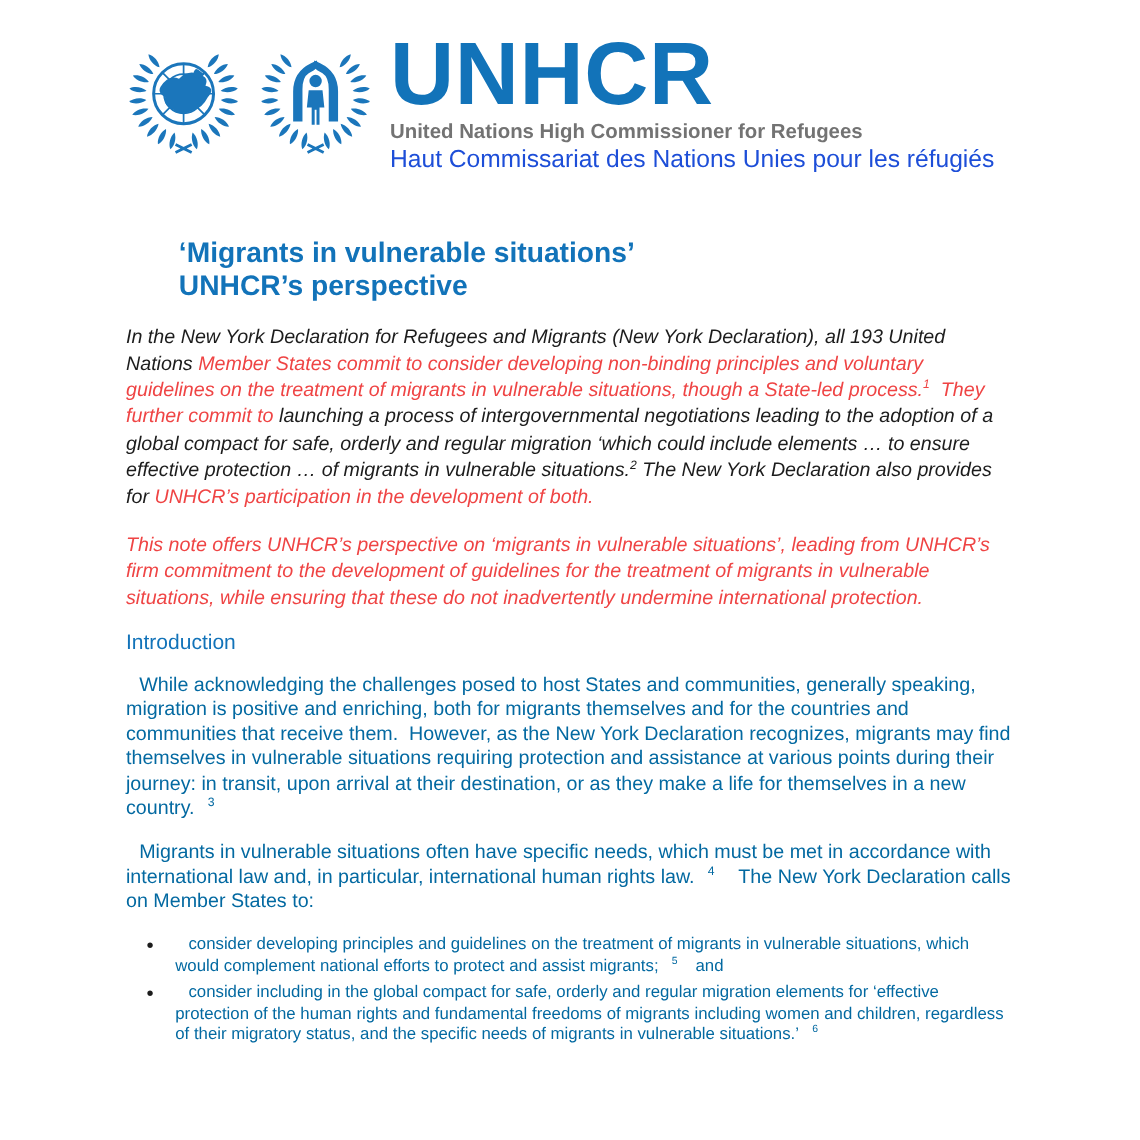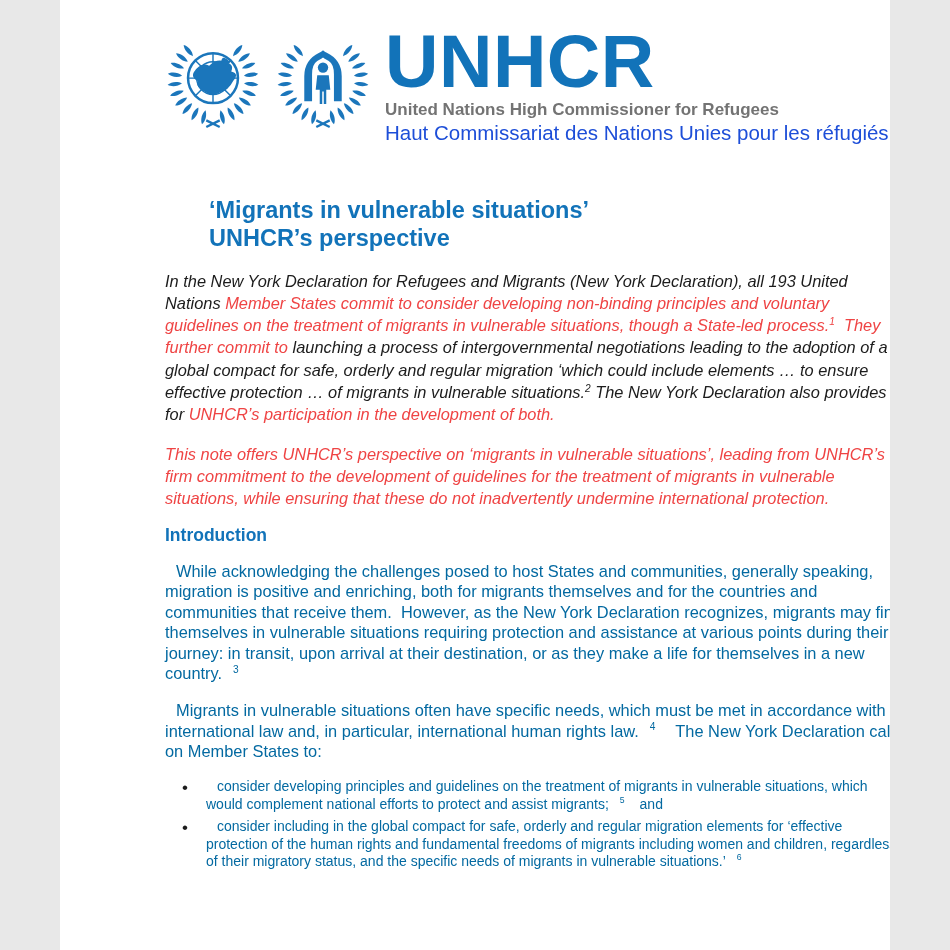--- a/index.html
+++ b/index.html
@@ -1,17 +1,17 @@
 <!DOCTYPE html>
 <html><head>
 <meta charset="utf-8">
 <style>
   html,body{margin:0;padding:0;background:#e8e8e8;}
   .page{
-    width:830px;height:950px;background:#ffffff;margin:0 auto;
+    width:950px;height:950px;background:#ffffff;margin:0 auto;
     position:relative;overflow:hidden;
     font-family:"Liberation Sans","DejaVu Sans",sans-serif;
     color:#1c1c1c;
   }
   .content{position:absolute;left:105px;top:28px;width:742px;}
 
   
   .letterhead{display:flex;align-items:flex-start;}
   .emblem{flex:0 0 auto;}
   .emblem + .emblem{margin-left:14px;}
@@ -28,21 +28,21 @@
 
   
   .abstract-p{
     margin-top:18px;font-style:italic;font-size:16.4px;line-height:1.345;
     white-space:pre-wrap;
   }
   .seg-dark{color:#1c1c1c;}
   .seg-gray{color:#ef4444;text-align:center;}
 
   
-  .section-heading{margin-top:14px;font-size:17.5px;font-weight:bold;color:#1273b9;line-height:1.2;}
+  .section-heading{margin-top:14px;font-size:17.5px;font-weight:normal;color:#1273b9;line-height:1.2;}
   .body-p{margin-top:14px;font-size:16.4px;line-height:1.25;white-space:pre-wrap;}
   .seg-body{color:#0369a1;margin-left:11px;}
   sup{font-size:0.62em;line-height:0;vertical-align:super;}
 
   ul.bullets{margin:10px 0 0 0;padding:0 0 0 41px;list-style:none;}
   ul.bullets li{
     position:relative;font-size:14px;line-height:1.25;
     margin-bottom:5px;white-space:pre-wrap;
   }
   ul.bullets li::before{

